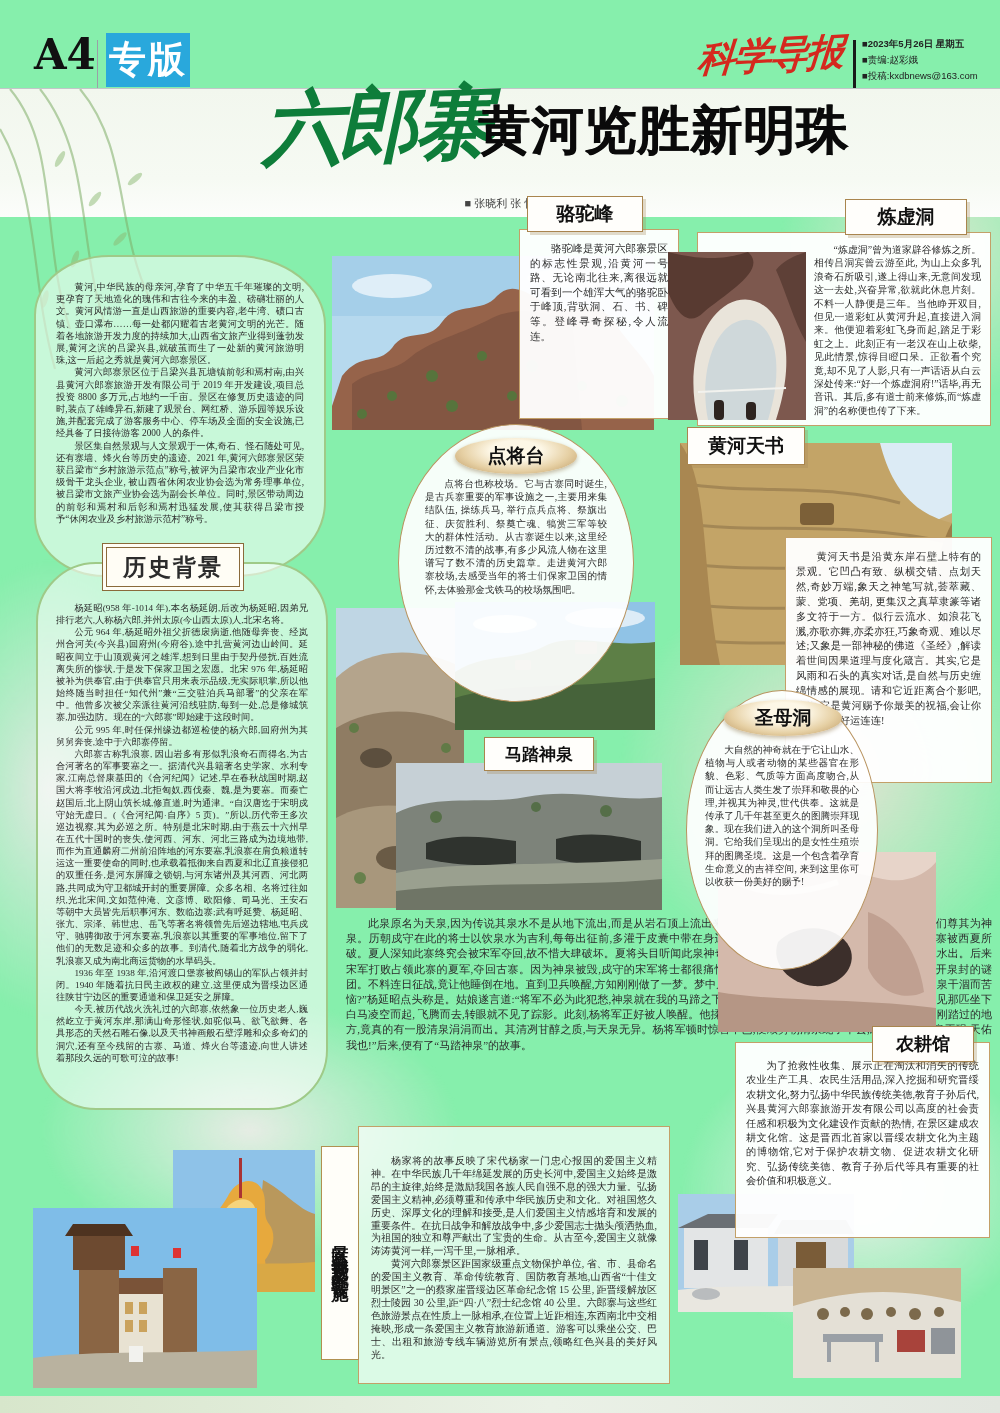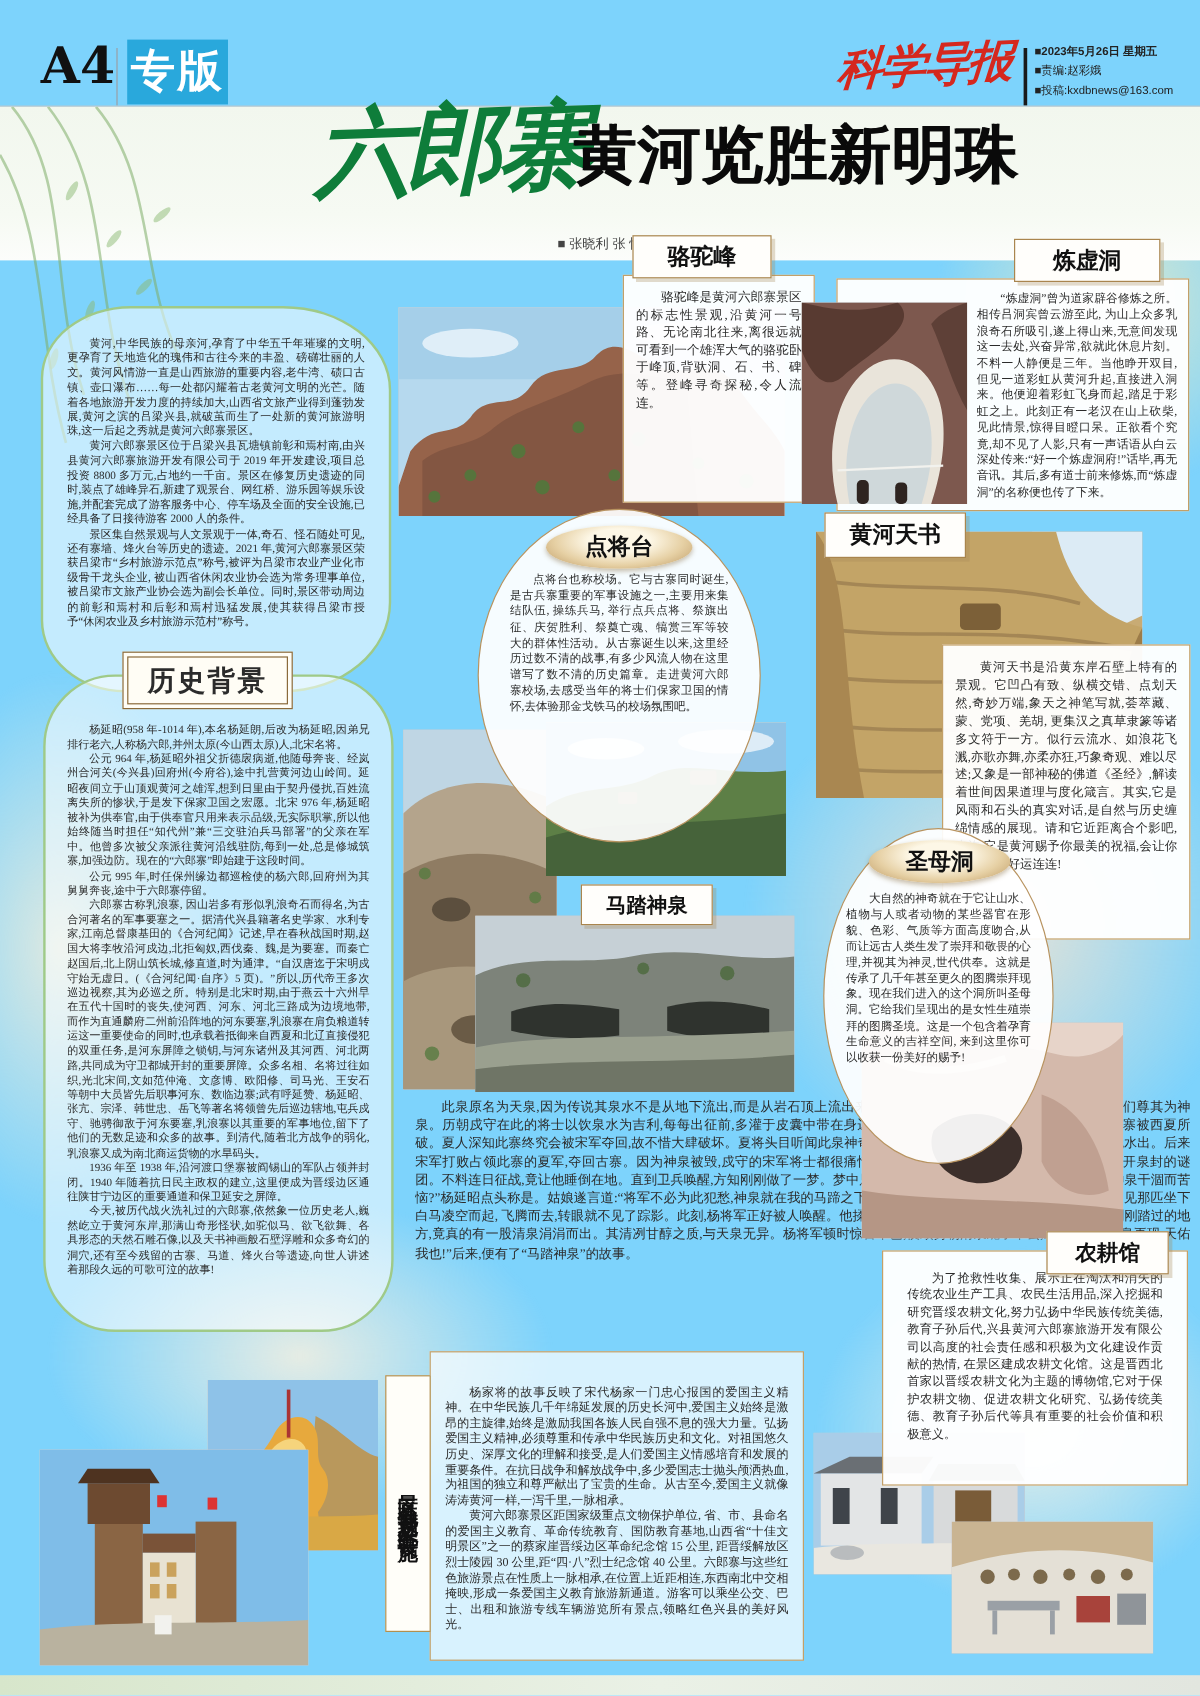--- a/index.html
+++ b/index.html
@@ -1,16 +1,16 @@
 <!DOCTYPE html>
 <html><head>
 <meta charset="utf-8">
 <style>
   html,body{margin:0;padding:0;}
-  .page{position:relative;width:1000px;height:1413px;background:#7dd3fc;overflow:hidden;
+  .page{position:relative;width:1000px;height:1413px;background:#86efac;overflow:hidden;
         font-family:"Liberation Serif","DejaVu Serif",serif;color:#2b2b2b;}
   .abs{position:absolute;}
   .wash{position:absolute;border-radius:50%;filter:blur(2px);pointer-events:none;}
   
   .a4{left:34px;top:30px;font-family:"DejaVu Serif",serif;font-weight:bold;font-size:42px;color:#111;}
   .hdr-divider{left:97px;top:40px;width:1px;height:48px;background:#9aa0a6;}
   .edition{left:106px;top:33px;width:84px;height:54px;background:#29a8dc;color:#fff;
            font-family:Liberation Mono, monospace;font-weight:bold;font-size:37px;
            display:flex;align-items:center;justify-content:center;letter-spacing:2px;}
   .masthead{left:698px;top:36px;width:150px;font-size:38px;font-weight:bold;font-style:italic;
@@ -264,21 +264,21 @@
   </div>
   <div class="abs circleSec" style="left:686px;top:690px;width:192px;height:280px;z-index:3;box-sizing:border-box;
               padding:52px 18px 0;font-size:9.6px;line-height:13.2px;">
     <p class="body">大自然的神奇就在于它让山水、植物与人或者动物的某些器官在形貌、色彩、气质等方面高度吻合,从而让远古人类生发了崇拜和敬畏的心理,并视其为神灵,世代供奉。这就是传承了几千年甚至更久的图腾崇拜现象。现在我们进入的这个洞所叫圣母洞。它给我们呈现出的是女性生殖崇拜的图腾圣境。这是一个包含着孕育生命意义的吉祥空间, 来到这里你可以收获一份美好的赐予!</p>
   </div>
   <div class="abs pill" style="left:724px;top:700px;width:118px;height:36px;z-index:4;">
     <span>圣母洞</span>
   </div>
 
   <div class="abs textbox" style="left:735px;top:1042px;width:255px;height:196px;z-index:2;box-sizing:border-box;
-              padding:16px 20px 10px;font-size:10.2px;line-height:14.4px;">
+              padding:16px 10px 10px;font-size:10.2px;line-height:14.4px;">
     <p class="body">为了抢救性收集、展示正在淘汰和消失的传统农业生产工具、农民生活用品,深入挖掘和研究晋绥农耕文化,努力弘扬中华民族传统美德,教育子孙后代,兴县黄河六郎寨旅游开发有限公司以高度的社会责任感和积极为文化建设作贡献的热情, 在景区建成农耕文化馆。这是晋西北首家以晋绥农耕文化为主题的博物馆,它对于保护农耕文物、促进农耕文化研究、弘扬传统美德、教育子孙后代等具有重要的社会价值和积极意义。</p>
   </div>
   <div class="abs tbox" style="left:872px;top:1026px;width:100px;height:34px;z-index:4;font-size:18px;">
     <span>农耕馆</span>
   </div>
 
   <div class="abs" style="left:358px;top:1126px;width:312px;height:258px;border:1px solid #c3a068;background:rgba(255,255,255,.7);
               box-sizing:border-box;padding:28px 12px;font-size:10px;line-height:12.9px;z-index:2;overflow:hidden;">
     <p class="body">杨家将的故事反映了宋代杨家一门忠心报国的爱国主义精神。在中华民族几千年绵延发展的历史长河中,爱国主义始终是激昂的主旋律,始终是激励我国各族人民自强不息的强大力量。弘扬爱国主义精神,必须尊重和传承中华民族历史和文化。对祖国悠久历史、深厚文化的理解和接受,是人们爱国主义情感培育和发展的重要条件。在抗日战争和解放战争中,多少爱国志士抛头颅洒热血, 为祖国的独立和尊严献出了宝贵的生命。从古至今,爱国主义就像涛涛黄河一样,一泻千里,一脉相承。</p>
     <p class="body">黄河六郎寨景区距国家级重点文物保护单位, 省、市、县命名的爱国主义教育、革命传统教育、国防教育基地,山西省“十佳文明景区”之一的蔡家崖晋绥边区革命纪念馆 15 公里, 距晋绥解放区烈士陵园 30 公里,距“四·八”烈士纪念馆 40 公里。六郎寨与这些红色旅游景点在性质上一脉相承,在位置上近距相连,东西南北中交相掩映,形成一条爱国主义教育旅游新通道。游客可以乘坐公交、巴士、出租和旅游专线车辆游览所有景点,领略红色兴县的美好风光。</p>

